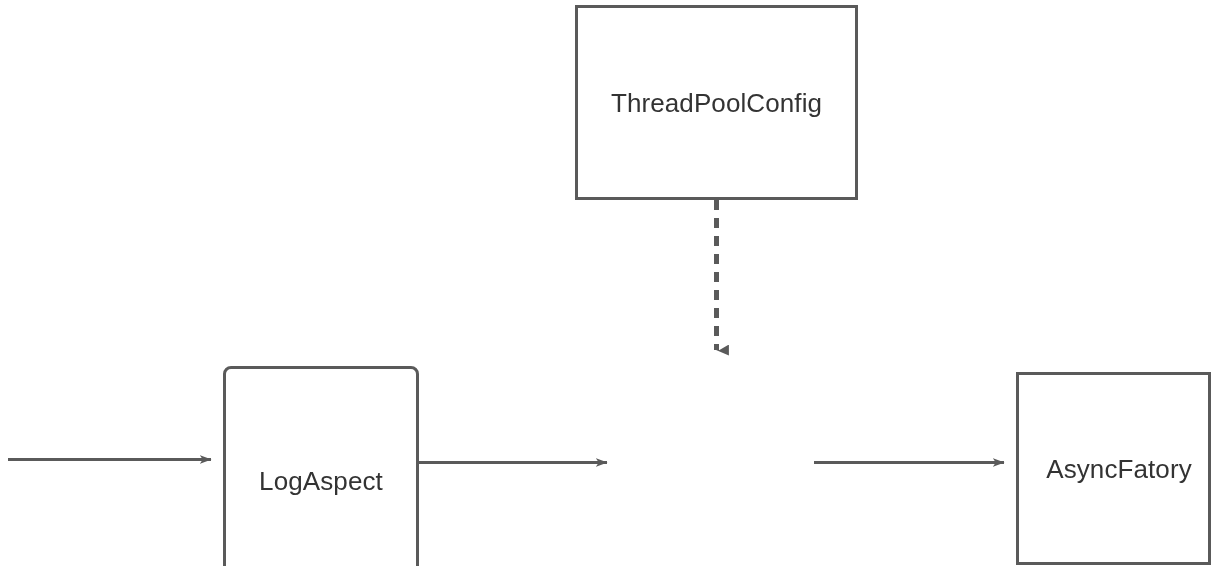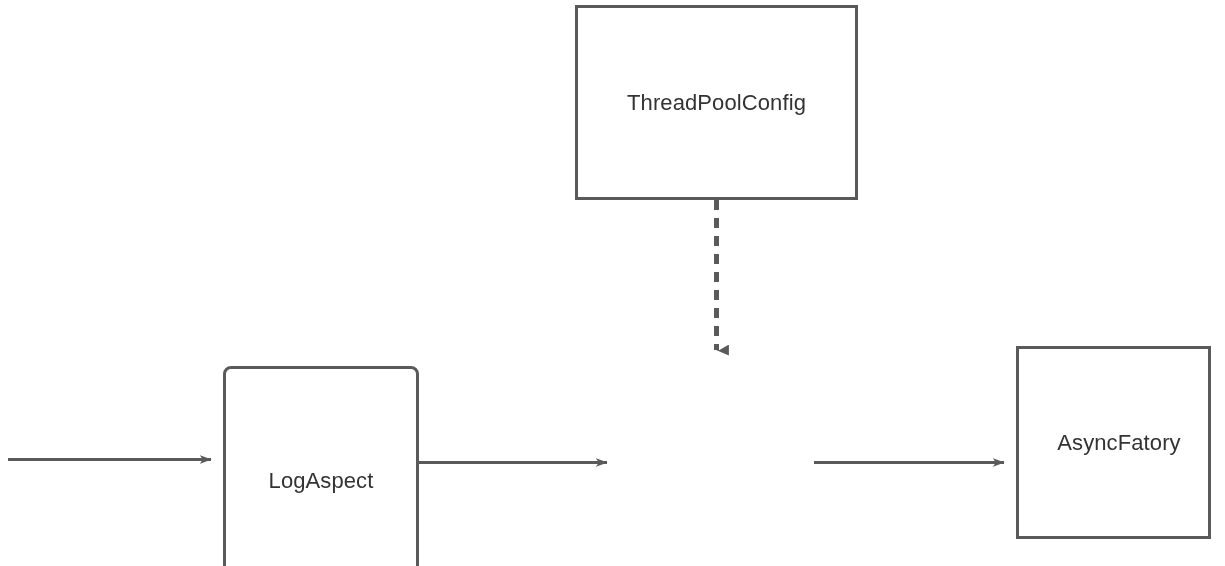--- a/index.html
+++ b/index.html
@@ -22,40 +22,40 @@
     position: absolute;
     box-sizing: border-box;
     background: #ffffff;
     border: 3px solid #5a5a5a;
     display: flex;
     align-items: center;
     justify-content: center;
   }
   .node-label {
     font-family: "Liberation Sans", sans-serif;
-    font-size: 22px;
+    font-size: 26px;
     line-height: 1;
     color: #333333;
     letter-spacing: 0.1px;
     white-space: nowrap;
     user-select: none;
   }
   #edge-layer {
     position: absolute;
     left: 0;
     top: 0;
     width: 1225px;
     height: 566px;
     pointer-events: none;
   }
   
   #node-threadpoolconfig { left: 575px; top: 5px;   width: 283px; height: 195px; }
   #node-logaspect        { left: 223px; top: 366px; width: 196px; height: 229px; border-radius: 8px; }
   #node-asyncmanager     { left: 619px; top: 366px; width: 195px; height: 193px; }
-  #node-asyncfatory      { left: 1016px; top: 346px; width: 195px; height: 193px; padding-left: 11px; }
+  #node-asyncfatory      { left: 1016px; top: 372px; width: 195px; height: 193px; padding-left: 11px; }
 </style>
 </head>
 <body>
 
 <div id="canvas">
 
   <svg id="edge-layer" width="1225" height="566" viewBox="0 0 1225 566" xmlns="http://www.w3.org/2000/svg">
 
     <defs>
       <marker id="arrow-solid" markerWidth="12" markerHeight="9" refX="11.4" refY="4.5" orient="auto" markerUnits="userSpaceOnUse">

